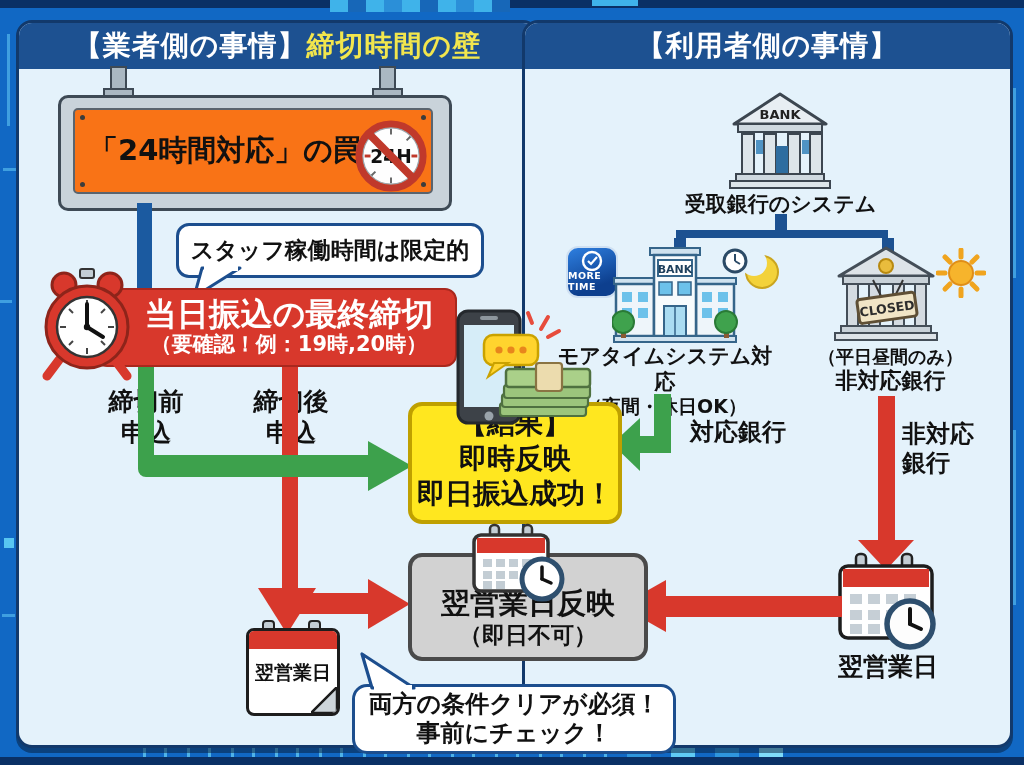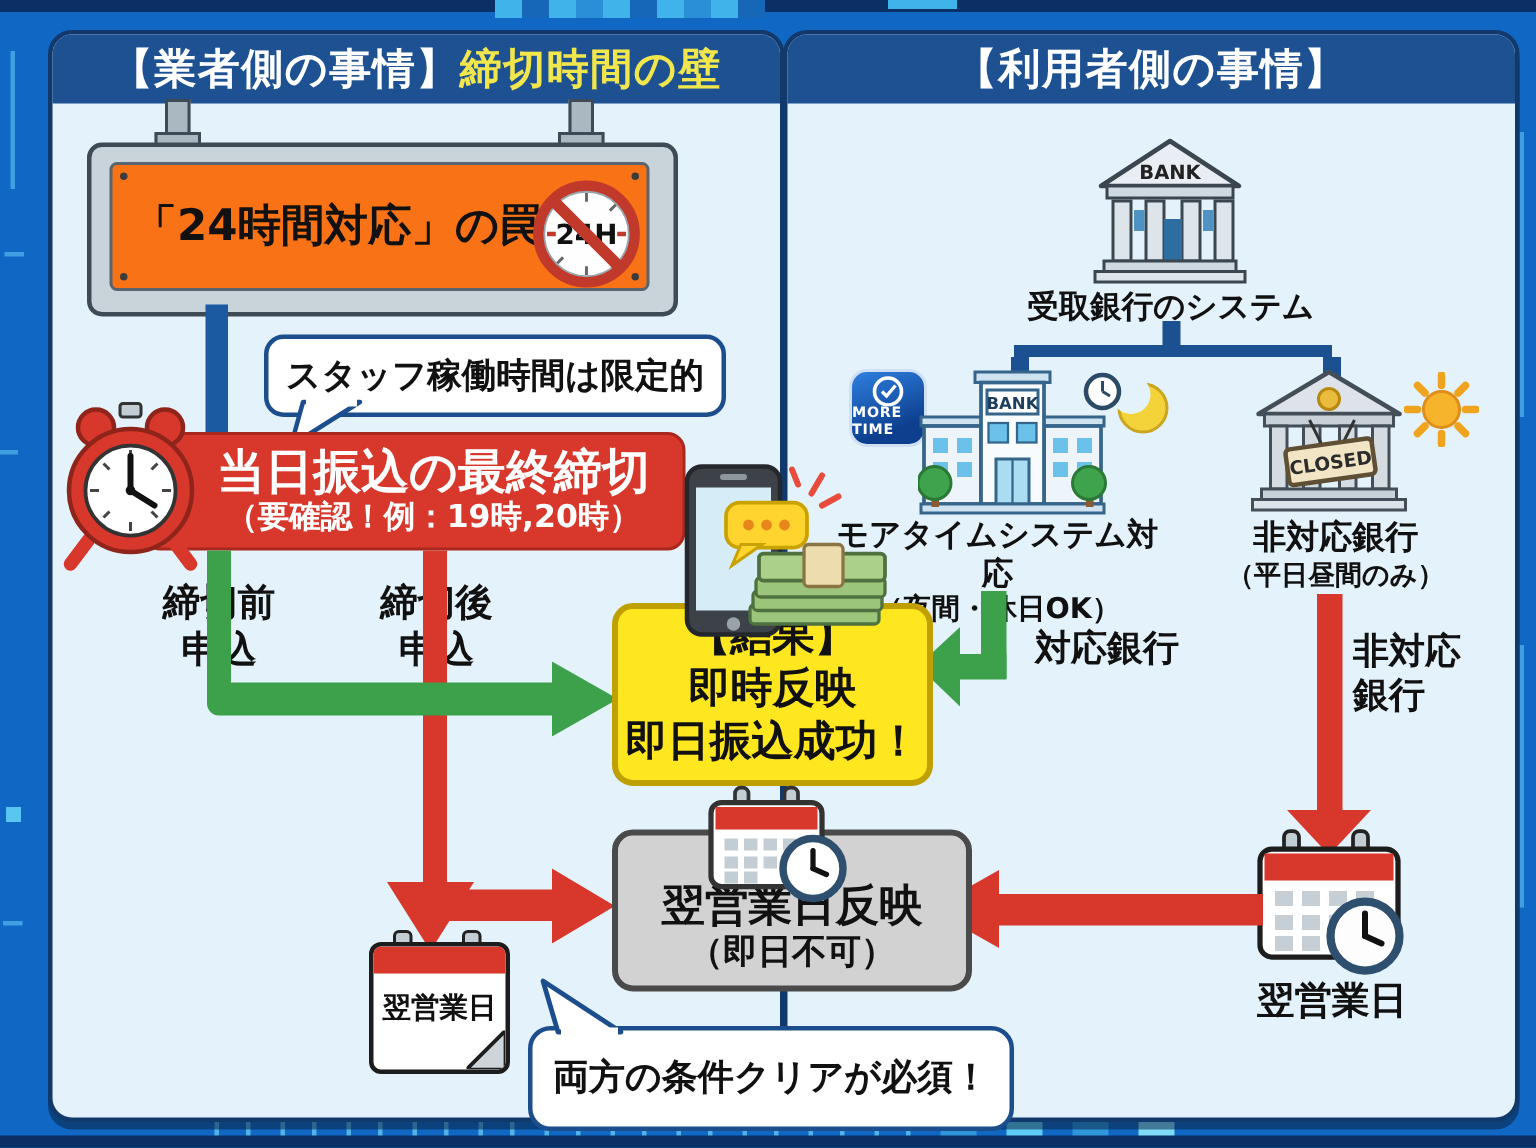--- a/index.html
+++ b/index.html
@@ -64,21 +64,21 @@
   <div class="abs deco" style="left:7px;top:34px;width:3px;height:92px;"></div>
   <div class="abs" style="left:4px;top:538px;width:10px;height:10px;background:#58c6f1;"></div>
   <div class="abs deco" style="left:1013px;top:88px;width:3px;height:190px;"></div>
   <div class="abs deco" style="left:1013px;top:430px;width:3px;height:175px;"></div>
   <div class="abs" style="left:984px;top:291px;width:12px;height:12px;border-radius:3px;background:#6fd2f4;"></div>
   <div class="abs" style="left:982px;top:569px;width:11px;height:11px;border-radius:3px;background:#6fd2f4;"></div>
   <svg class="abs" style="left:953px;top:690px;" width="52" height="52" viewBox="0 0 52 52">
     <polygon points="26,0 32,20 52,26 32,32 26,52 20,32 0,26 20,20" fill="#ffffff" opacity="0.95"></polygon>
   </svg>
 
-  <div class="abs panel" style="left:32px;top:20px;width:485px;height:722px;">
+  <div class="abs panel" style="left:16px;top:20px;width:485px;height:722px;padding-left:32px;">
     <div class="panel-header">
       <span class="hdr-white">【業者側の事情】</span>
         <span class="hdr-yellow">締切時間の壁</span>
     </div>
   </div>
   <div class="abs panel" style="left:522px;top:20px;width:485px;height:722px;">
     <div class="panel-header">
       <span class="hdr-white">【利用者側の事情】</span>
     </div>
   </div>
@@ -282,22 +282,22 @@
         <line x1="41" y1="25" x2="48" y2="25"></line>
       <line x1="9" y1="9" x2="14" y2="14"></line>
         <line x1="41" y1="9" x2="36" y2="14"></line>
       <line x1="9" y1="41" x2="14" y2="36"></line>
         <line x1="41" y1="41" x2="36" y2="36"></line>
     </g>
     <circle cx="25" cy="25" r="12" fill="#f6b42c" stroke="#e08e17" stroke-width="2"></circle>
   </svg>
 
   <div class="abs txt" style="left:818px;top:346px;width:145px;">
+    <div style="font-size:18px;font-weight:800;">（平日昼間のみ）</div>
     <div style="font-size:22px;">非対応銀行</div>
-    <div style="font-size:18px;font-weight:800;">（平日昼間のみ）</div>
   </div>
 
   <svg class="abs" style="left:612px;top:394px;" width="68" height="96" viewBox="0 0 68 96">
     <rect x="42" y="0" width="17" height="58" fill="#3da14c"></rect>
     <rect x="26" y="42" width="33" height="17" fill="#3da14c"></rect>
     <polygon points="28,24 28,77 0,50" fill="#3da14c"></polygon>
   </svg>
   <div class="abs txt" style="left:690px;top:418px;width:130px;font-size:24px;text-align:left;">対応銀行</div>
 
   <div class="abs red" style="left:878px;top:396px;width:17px;height:148px;"></div>
@@ -386,19 +386,20 @@
       <rect x="17" y="58" width="9" height="8"></rect>
         <rect x="30" y="58" width="9" height="8"></rect>
     </g>
     <circle cx="76" cy="56" r="20" fill="#ffffff" stroke="#2e4f6e" stroke-width="5"></circle>
     <line x1="76" y1="56" x2="76" y2="44" stroke="#111" stroke-width="3.5" stroke-linecap="round"></line>
     <line x1="76" y1="56" x2="85" y2="60" stroke="#111" stroke-width="3.5" stroke-linecap="round"></line>
   </svg>
 
   <div class="abs bubble" style="left:352px;top:684px;width:318px;height:64px;border-width:3.5px;border-radius:15px;">
     <div class="txt" style="font-size:24px;">両方の条件クリアが必須！</div>
+    <div class="txt" style="font-size:24px;">事前にチェック！</div>
   </div>
   <svg class="abs" style="left:360px;top:652px;" width="60" height="38" viewBox="0 0 60 38">
     <polygon points="12,36 54,36 2,2" fill="#ffffff" stroke="#1c4e8e" stroke-width="3.2" stroke-linejoin="round"></polygon>
     <rect x="14" y="33" width="38" height="5" fill="#ffffff"></rect>
   </svg>
 
 </div>
 
 </body></html>

